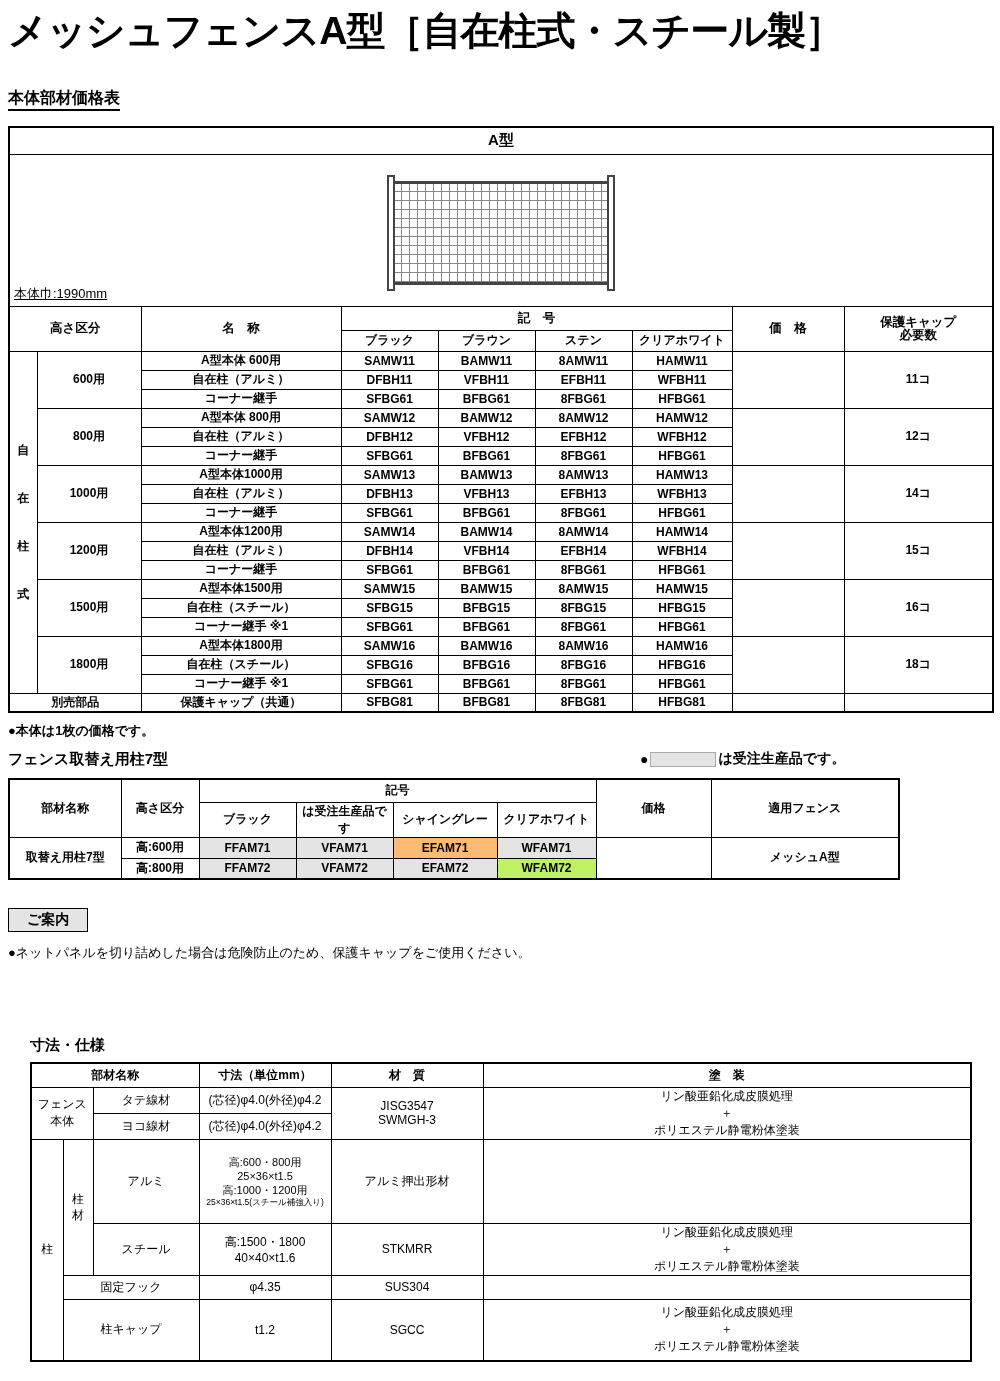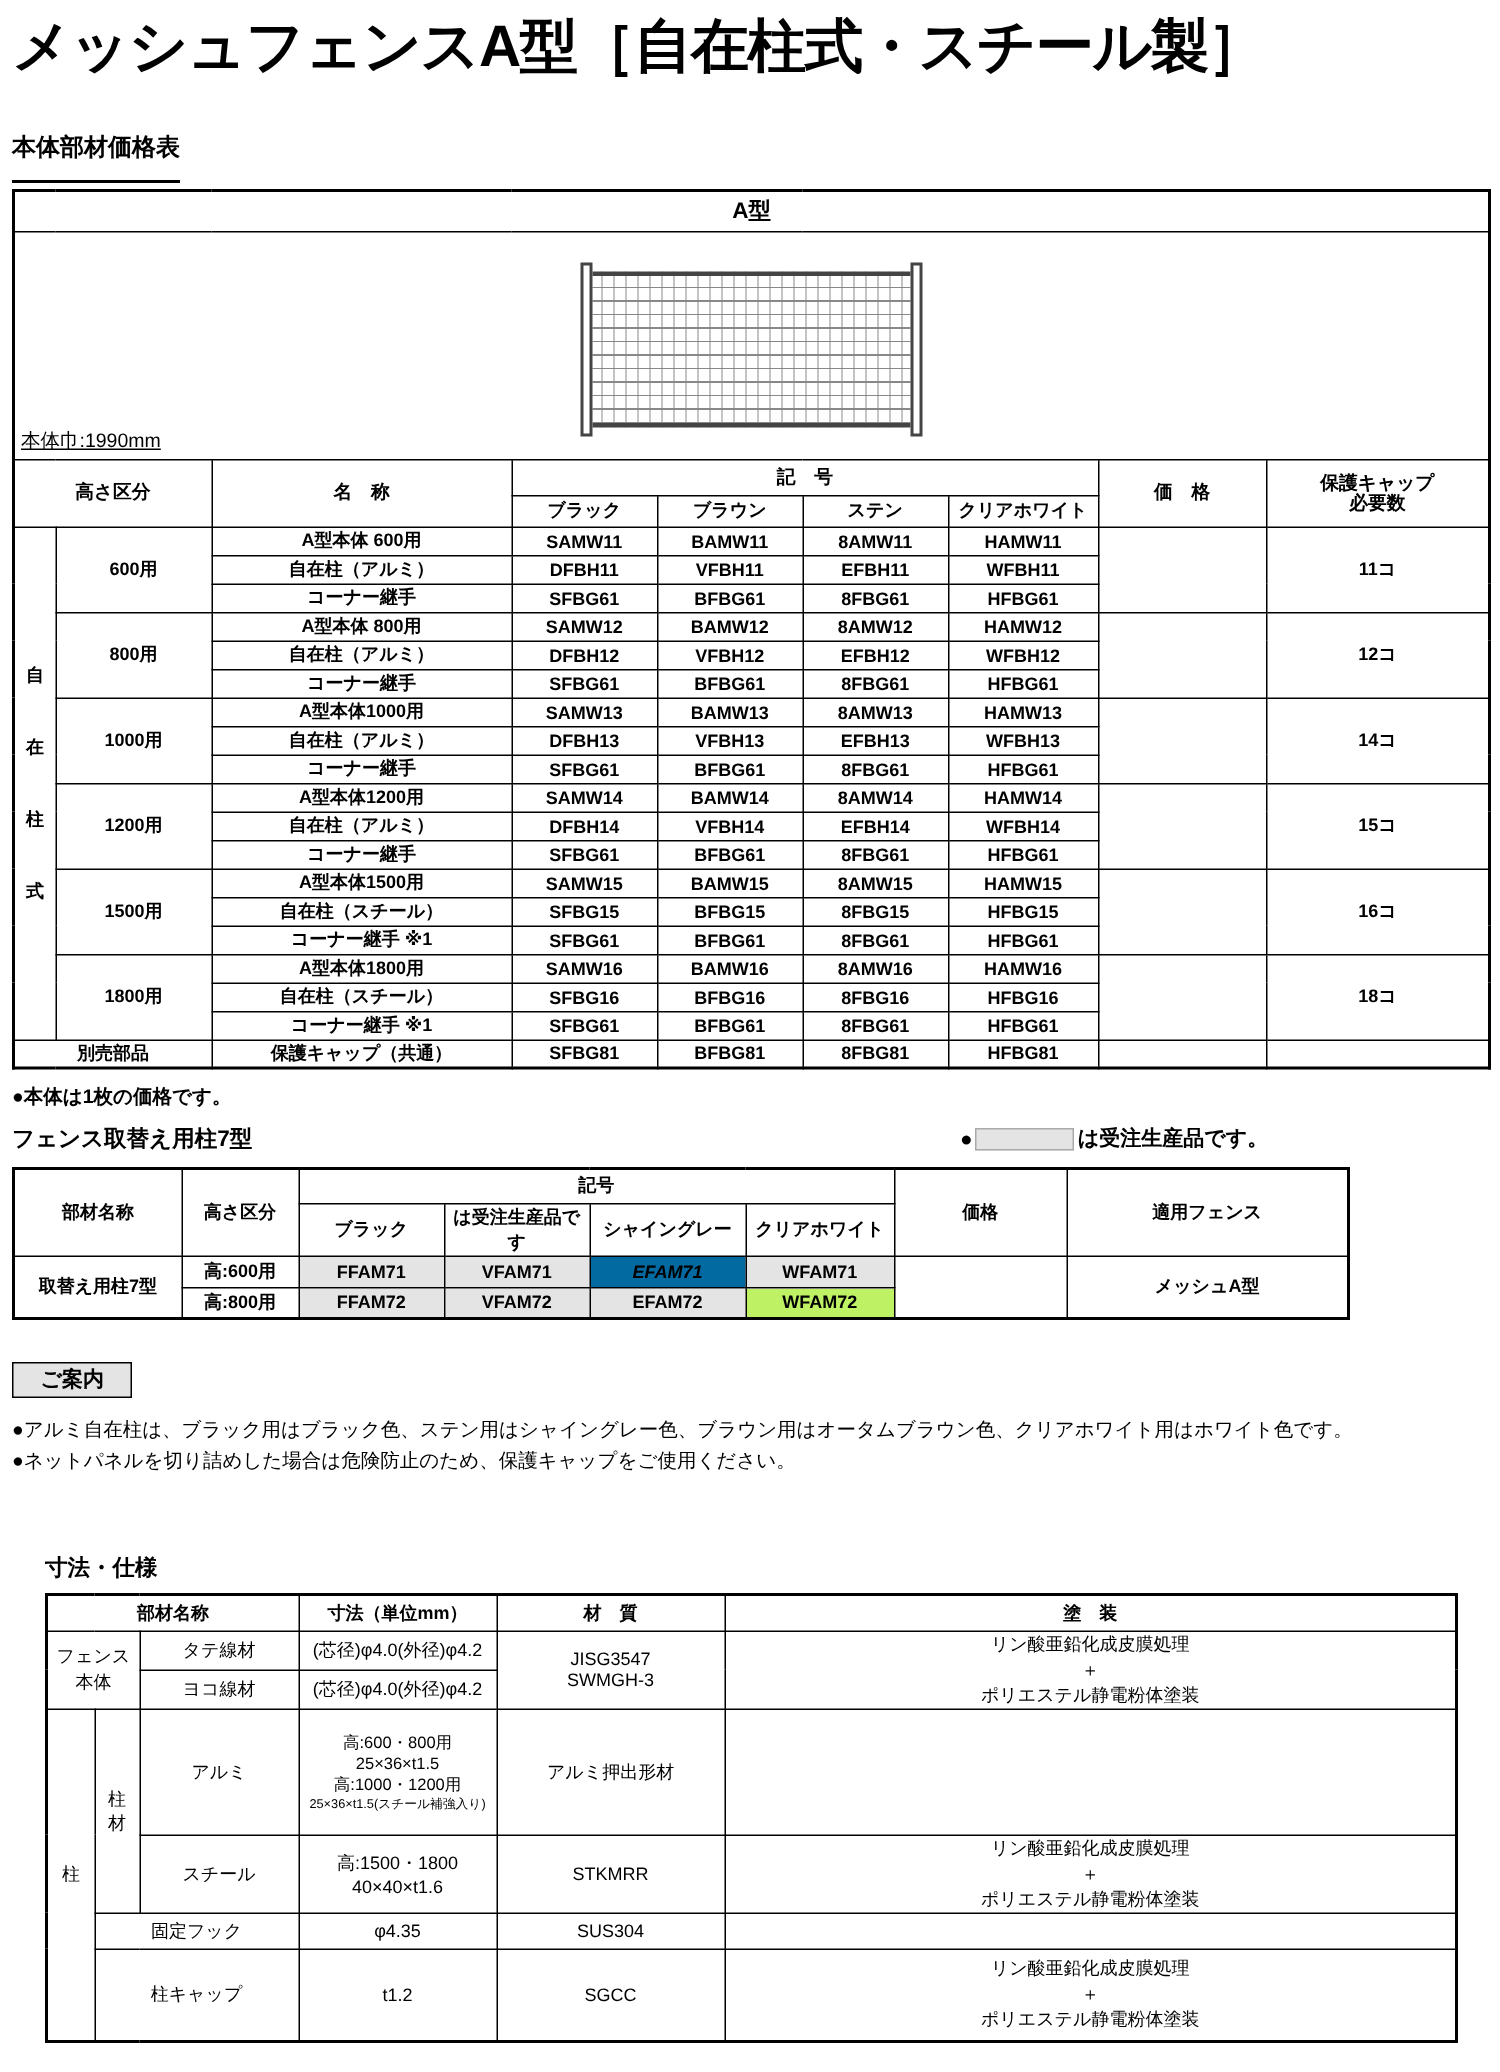--- a/index.html
+++ b/index.html
@@ -7,21 +7,21 @@
   body {
     width:1000px; height:1381px; position:relative;
     font-family:"Liberation Sans","DejaVu Sans",sans-serif;
     color:#000;
   }
   .abs { position:absolute; }
   .pre { white-space:pre-line; }
 
   
   .page-title { left:8px; top:4px; font-size:39px; font-weight:bold; white-space:nowrap; letter-spacing:-1px; }
-  .sec-heading-1 { left:8px; top:88px; font-size:16px; font-weight:bold; border-bottom:2px solid #000; padding-bottom:11px; }
+  .sec-heading-1 { left:8px; top:88px; font-size:16px; font-weight:bold; border-bottom:2px solid #000; padding-bottom:0; }
   .sec-heading-2 { left:8px; top:750px; font-size:15px; font-weight:bold; }
   .sec-heading-3 { left:30px; top:1036px; font-size:15px; font-weight:bold; }
 
   
   table { border-collapse:collapse; table-layout:fixed; }
   .tbl { border:2px solid #000; background:#fff; }
   .tbl td, .tbl th { border:1px solid #000; text-align:center; vertical-align:middle; overflow:hidden; padding:0 1px; }
 
   
   .main { left:8px; top:126px; width:984px; }
@@ -322,38 +322,37 @@
     <th>ブラック</th>
     <th>は受注生産品です</th>
     <th>シャイングレー</th>
     <th>クリアホワイト</th>
   </tr>
   <tr class="data">
     <td rowspan="2">取替え用柱7型</td>
     <td>高:600用</td>
     <td class="mto" style="background: rgb(228, 228, 228);">FFAM71</td>
     <td class="mto" style="background: rgb(228, 228, 228);">VFAM71</td>
-    <td class="mto" style="background: #0369a1; font-style: italic;">EFAM71</td>
+    <td class="mto" style="background: #fdba74;">EFAM71</td>
     <td class="mto" style="background: rgb(228, 228, 228);">WFAM71</td>
     <td rowspan="2"></td>
     <td rowspan="2">メッシュA型</td>
   </tr>
   <tr class="data">
     <td>高:800用</td>
     <td class="mto" style="background: rgb(228, 228, 228);">FFAM72</td>
     <td class="mto" style="background: rgb(228, 228, 228);">VFAM72</td>
     <td class="mto" style="background: rgb(228, 228, 228);">EFAM72</td>
     <td class="mto" style="background: #bef264;">WFAM72</td>
   </tr>
 </tbody>
   </table>
 
 <div class="abs guide-label mto" style="background: rgb(228, 228, 228);">ご案内</div>
 <div class="abs guide-notes">
-  <div>●アルミ自在柱は、ブラック用はブラック色、ステン用はシャイングレー色、ブラウン用はオータムブラウン色、クリアホワイト用はホワイト色です。</div>
   <div>●ネットパネルを切り詰めした場合は危険防止のため、保護キャップをご使用ください。</div>
 </div>
 
 <div class="abs sec-heading-3">寸法・仕様</div>
 
 <table class="abs tbl spec">
   <colgroup>
     <col style="width:32px">
       <col style="width:30px">
       <col style="width:106px">

